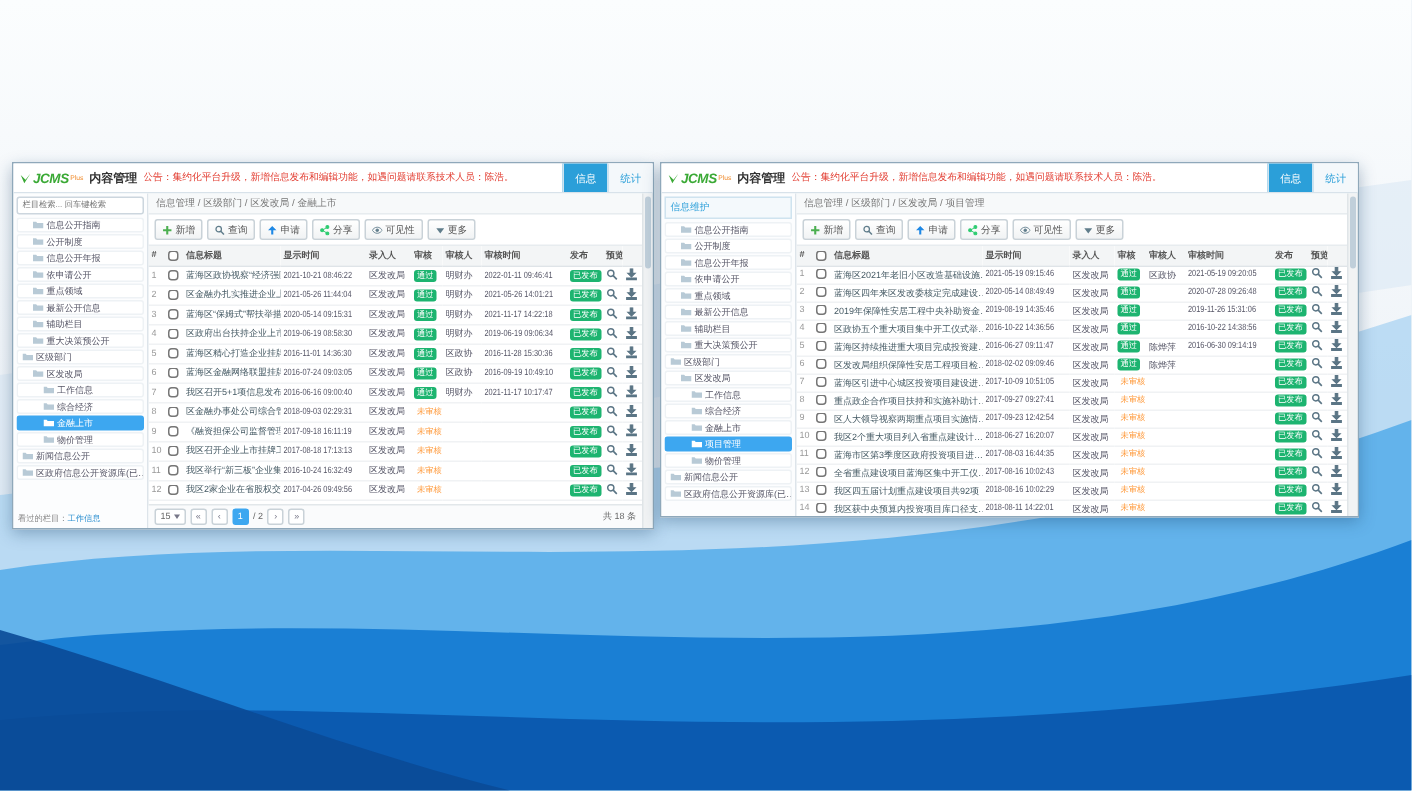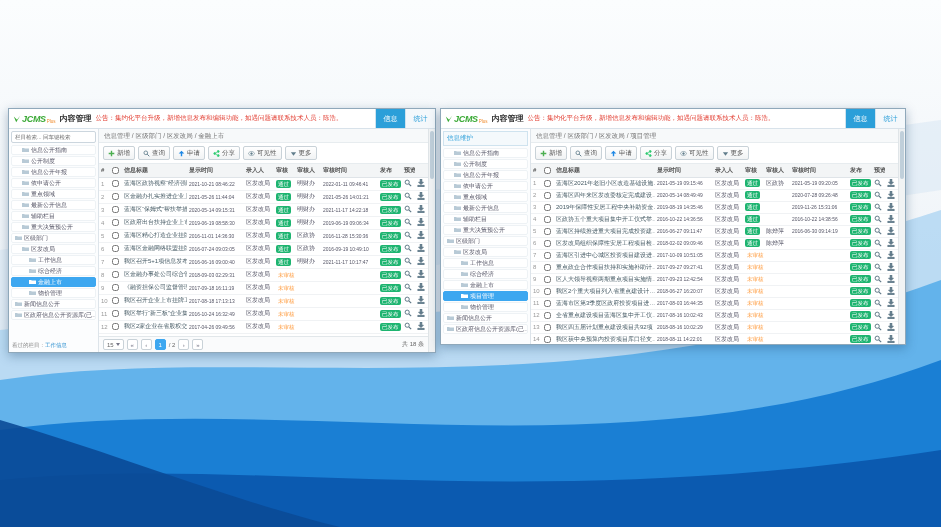--- a/index.html
+++ b/index.html
@@ -2,21 +2,21 @@
 <html><head>
 <meta charset="utf-8">
 <style>
   *{margin:0;padding:0;box-sizing:border-box}
   html,body{width:941px;height:527px;overflow:hidden;font-family:"Liberation Sans","DejaVu Sans",sans-serif;background:#eef3f8}
   .bg{position:absolute;inset:0;z-index:0}
   .window{position:absolute;background:#fff;border:1px solid #8fa8ba;box-shadow:0 3px 10px rgba(20,60,100,.35);display:flex;flex-direction:column;z-index:2}
   #win-left{left:8px;top:108px;width:428px;height:245px}
   #win-right{left:440px;top:108px;width:466px;height:237px}
   .titlebar{height:20px;display:flex;align-items:center;gap:4px;padding-left:4px;background:#fff;border-bottom:1px solid #d8e2ea;flex:0 0 auto}
-  .logo{display:flex;align-items:flex-end;gap:1px;flex:0 0 auto}
+  .logo{display:flex;align-items:center;gap:1px;flex:0 0 auto}
   .leaf{width:8px;height:8px;display:inline-flex;align-self:center}
   .leaf svg{width:100%;height:100%;fill:#3aa935}
   .logo b{color:#3aa935;font-size:9px;font-style:italic;letter-spacing:-.3px}
   .lbadge{color:#f08c2e;font-size:4.5px}
   .apptitle{font-size:8px;color:#333;font-weight:bold;flex:0 0 auto}
   .notice{flex:1;font-size:6.5px;color:#e23c30;white-space:nowrap;overflow:hidden;text-overflow:ellipsis}
   .tabs{display:flex;height:100%;flex:0 0 auto}
   .tab{font-size:7px;width:30px;border:none;height:100%;background:#f4f8fb;color:#2b9fd9;border-left:1px solid #cfe3ef;cursor:pointer;font-family:inherit}
   .tab.active{background:#2b9fd9;color:#fff}
   .winbody{flex:1;display:flex;min-height:0}

